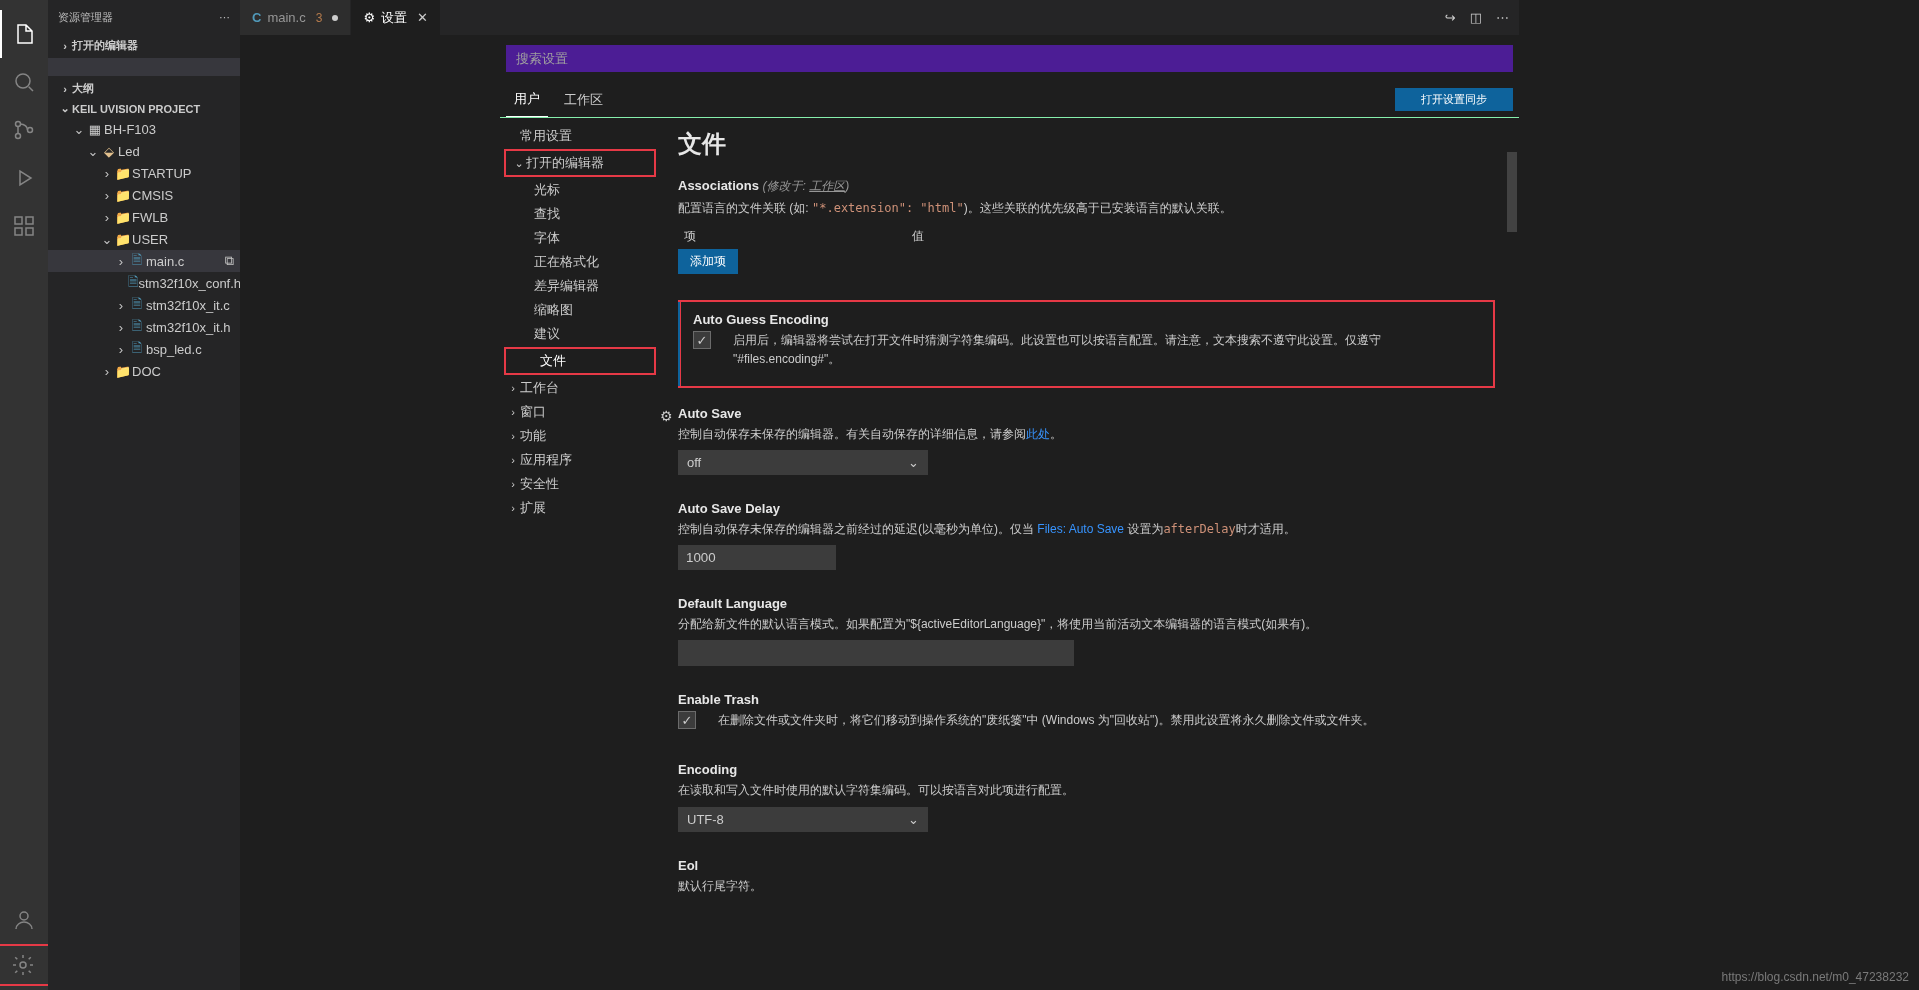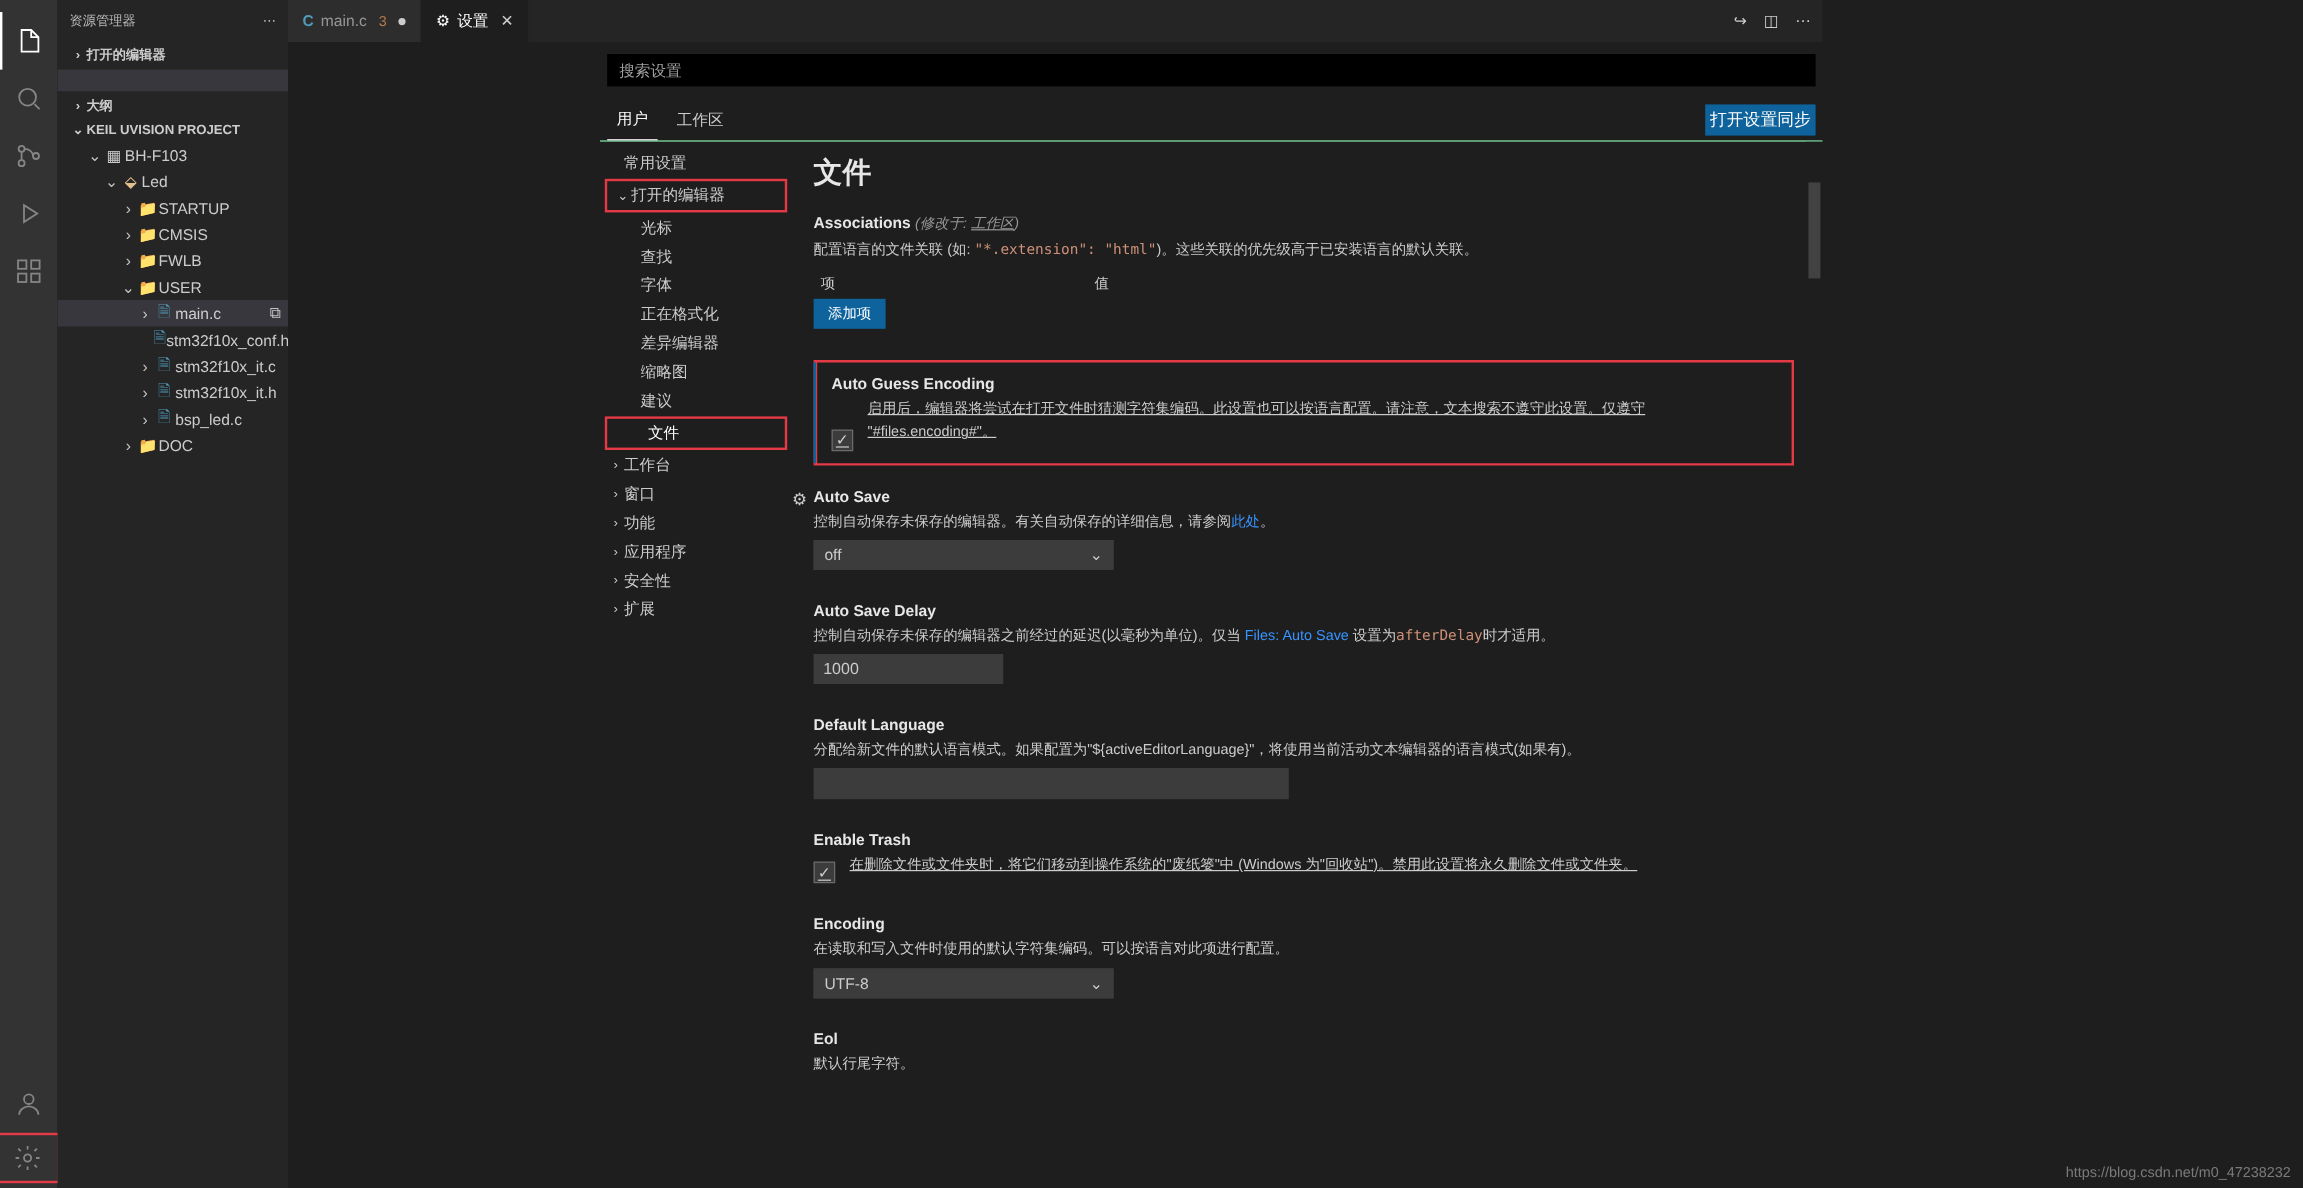--- a/index.html
+++ b/index.html
@@ -35,28 +35,28 @@
 .tab.active { background: #1e1e1e; color: #ffffff; }
 .tab .close { margin-left: 10px; color: #cccccc; }
 .tab .gear-small { margin-right: 6px; }
 .tab-actions { margin-left: auto; display: flex; align-items: center; padding: 0 10px; color: #cccccc; gap: 14px;}
 
 .settings-body { flex: 1; display: flex; overflow: hidden; }
 .settings-left-pad { width: 260px; }
 .settings-center { flex: 1; display: flex; flex-direction: column; max-width: 1020px; }
 
 .search-row { padding: 10px 6px; }
-.search-input { width: 100%; background: #000000; border: none; color: #cccccc; padding: 6px 10px; font-size: 13px; outline: none; }
+.search-input { width: 100%; background: #4c1d95; border: none; color: #cccccc; padding: 6px 10px; font-size: 13px; outline: none; }
 .search-input::placeholder { color: #a0a0a0; }
 
 .scope-row { display: flex; align-items: center; border-bottom: 1px solid #86efac; padding: 0 6px;}
 .scope-tab { padding: 8px 8px; color: #cccccc; cursor: pointer; font-size: 13px; margin-right: 8px;}
 .scope-tab.active { border-bottom: 1px solid #ffffff; color: #ffffff; }
 .scope-spacer { flex: 1; }
-.sync-btn { background: #0e639c; color: #ffffff; padding: 4px 4px; font-size: 14px; cursor: pointer; }
+.sync-btn { background: #0e639c; color: #ffffff; padding: 4px 26px; font-size: 11px; cursor: pointer; }
 
 .settings-columns { flex: 1; display: flex; overflow: hidden; }
 .toc { width: 160px; padding: 6px 0; overflow-y: auto; }
 .toc-item { display: flex; align-items: center; padding: 3px 6px 3px 20px; color: #cccccc; cursor: pointer; font-size: 13px; }
 .toc-item .chev { width: 14px; margin-left: -14px; display:inline-flex; justify-content:center; font-size:11px;}
 .toc-sub { padding-left: 34px; }
 .toc-item.highlight { color: #ffffff; }
 .red-box { border: 2px solid #e63946; margin: 1px 4px; }
 
 .content { flex: 1; padding: 10px 24px 10px 18px; overflow-y: auto; position: relative;}
@@ -67,21 +67,21 @@
 .setting-title .scope-note .u { text-decoration: underline; }
 .setting-desc { color: #cccccc; font-size: 12px; line-height: 1.6; margin-bottom: 6px; }
 .setting-desc code { color: #ce9178; font-family: Consolas, monospace; }
 .setting-desc a { color: #3794ff; text-decoration: none; }
 .table-head { display: flex; color: #cccccc; font-size: 12px; padding: 4px 0;}
 .table-head .col1 { width: 234px; padding-left: 6px;}
 .add-btn { background: #0e639c; color: #fff; padding: 4px 12px; font-size: 12px; display: inline-block; cursor: pointer; }
 
 .red-box-large { border: 2px solid #e63946; padding: 10px 12px; margin-bottom: 18px; border-left: 3px solid #e63946; position:relative;}
 .red-box-large::before { content:''; position:absolute; left:-3px; top:0; bottom:0; width:2px; background: #0e639c;}
-.chk-row { display: flex; align-items: flex-end; gap: 12px; text-decoration: underline; }
+.chk-row { display: flex; align-items: flex-start; gap: 22px; }
 .chk { width: 18px; height: 18px; background: #3c3c3c; border: 1px solid #6b6b6b; display: flex; align-items: center; justify-content: center; color: #cccccc; flex-shrink: 0;}
 .chk.checked::after { content: '✓'; font-size: 13px; }
 
 .select { width: 250px; background: #3c3c3c; border: 1px solid #3c3c3c; color: #cccccc; padding: 4px 8px; display: flex; justify-content: space-between; align-items: center; cursor: pointer;}
 .text-input { width: 158px; background: #3c3c3c; border: none; color: #cccccc; padding: 5px 8px; outline: none; }
 .text-input-wide { width: 396px; background: #3c3c3c; border: none; color: #cccccc; padding: 5px 8px; outline: none; height: 26px;}
 
 .gear-indicator { position:absolute; left: -18px; top: 2px; color: #cccccc; font-size: 14px;}
 .setting-rel { position: relative; }
 

